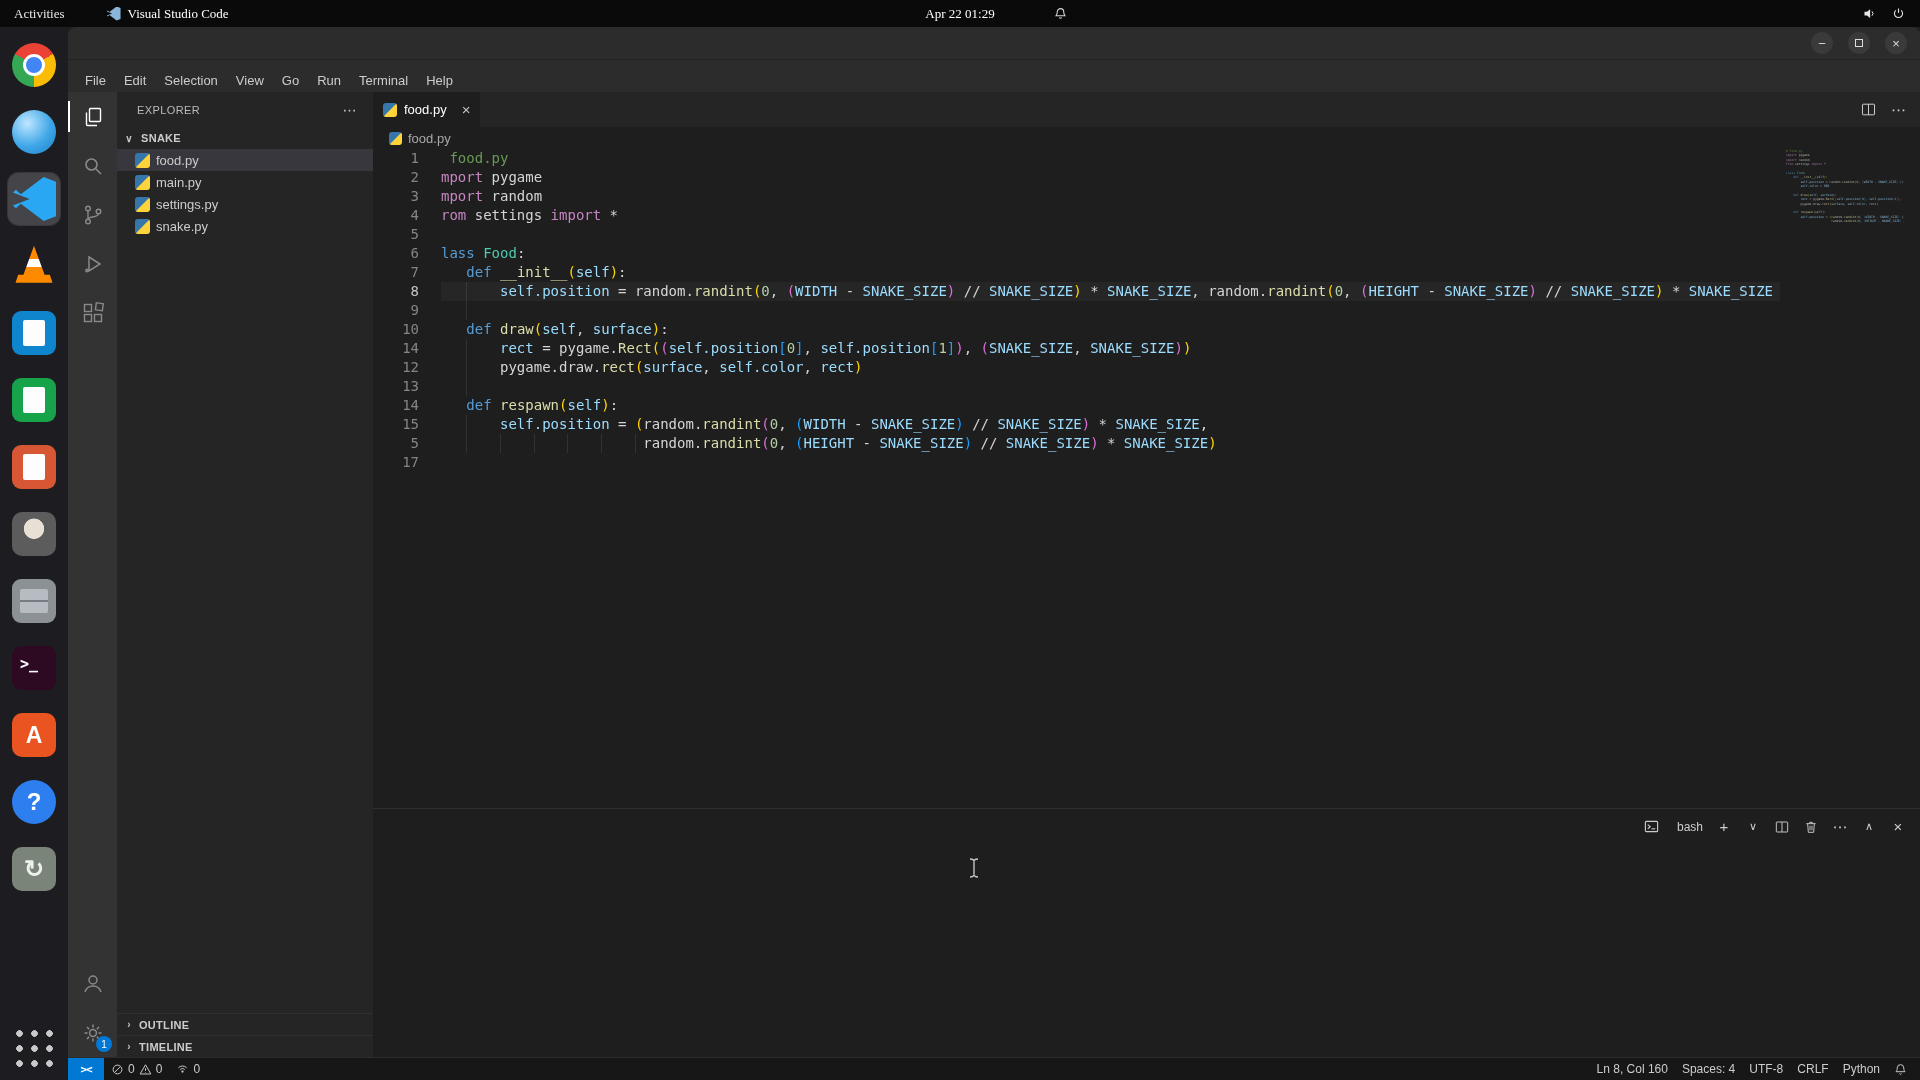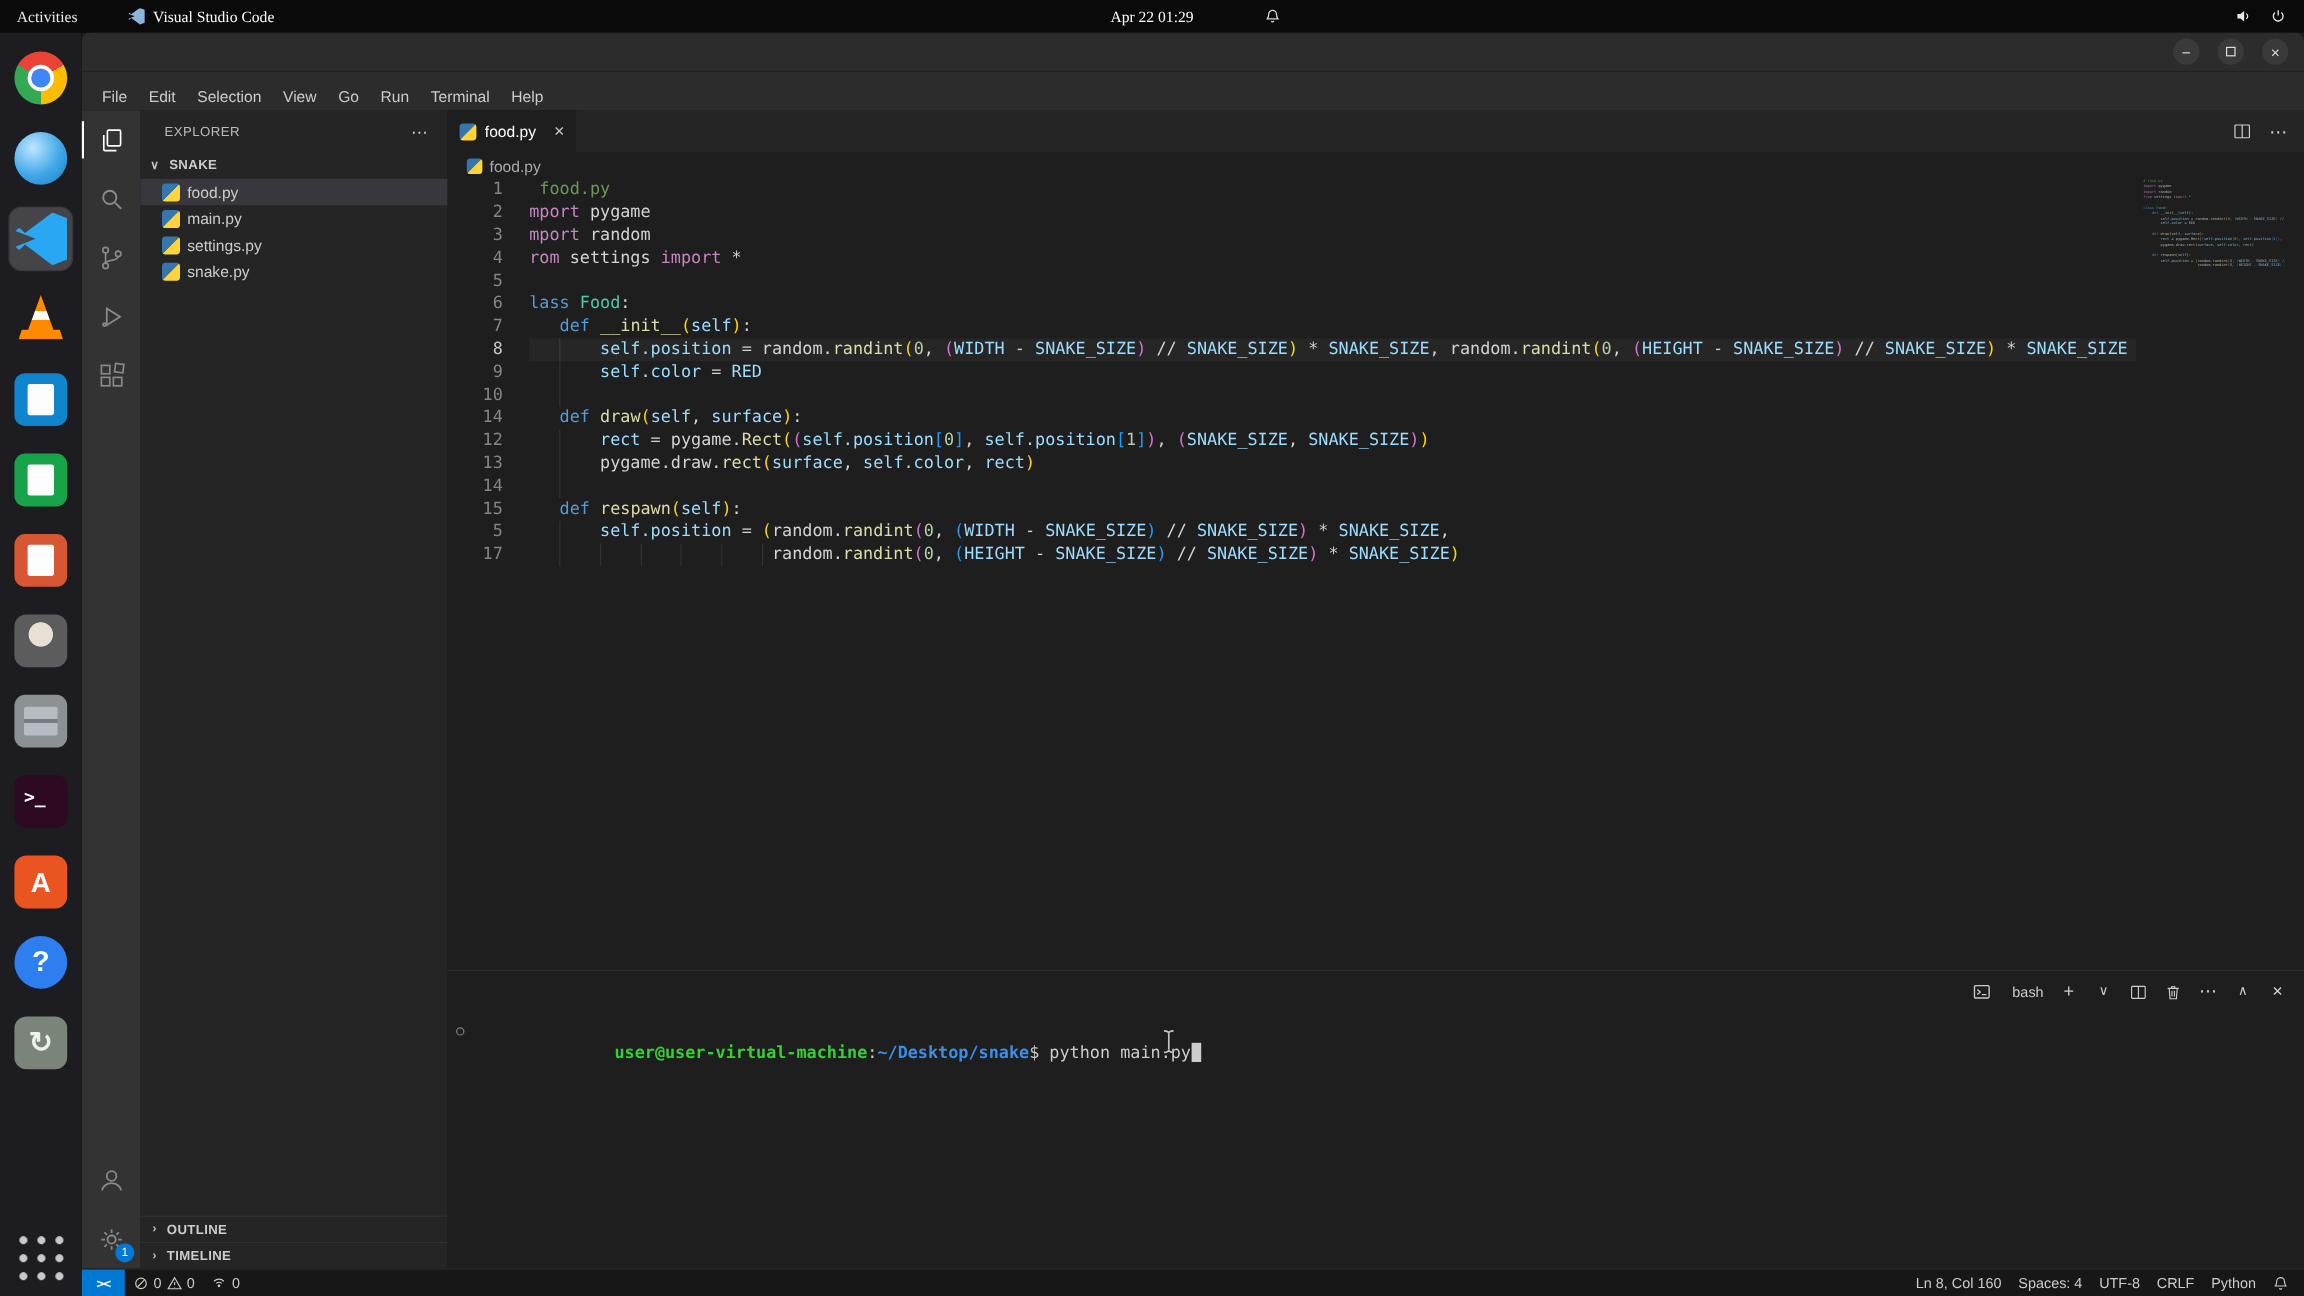--- a/index.html
+++ b/index.html
@@ -396,21 +396,20 @@
             <div id="code-viewport">
               <div id="code-lines">
                   <div class="code-line"><span style="color: rgb(106, 153, 85);"># food.py</span></div>
                   <div class="code-line"><span style="color: rgb(197, 134, 192);">import</span><span style="color: rgb(212, 212, 212);"> pygame</span></div>
                   <div class="code-line"><span style="color: rgb(197, 134, 192);">import</span><span style="color: rgb(212, 212, 212);"> random</span></div>
                   <div class="code-line"><span style="color: rgb(197, 134, 192);">from</span><span style="color: rgb(212, 212, 212);"> settings </span><span style="color: rgb(197, 134, 192);">import</span><span style="color: rgb(212, 212, 212);"> *</span></div>
                   <div class="code-line"></div>
                   <div class="code-line"><span style="color: rgb(86, 156, 214);">class</span><span style="color: rgb(212, 212, 212);"> </span><span style="color: rgb(78, 201, 176);">Food</span><span style="color: rgb(212, 212, 212);">:</span></div>
                   <div class="code-line"><span style="color: rgb(212, 212, 212);">    </span><span style="color: rgb(86, 156, 214);">def</span><span style="color: rgb(212, 212, 212);"> </span><span style="color: rgb(220, 220, 170);">__init__</span><span style="color: rgb(255, 215, 0);">(</span><span style="color: rgb(156, 220, 254);">self</span><span style="color: rgb(255, 215, 0);">)</span><span style="color: rgb(212, 212, 212);">:</span></div>
                   <div class="code-line current"><span class="indent-guide" style="left: 4ch;"></span><span style="color: rgb(212, 212, 212);">        </span><span style="color: rgb(156, 220, 254);">self.position</span><span style="color: rgb(212, 212, 212);"> = </span><span style="color: rgb(212, 212, 212);">random.</span><span style="color: rgb(220, 220, 170);">randint</span><span style="color: rgb(255, 215, 0);">(</span><span style="color: rgb(181, 206, 168);">0</span><span style="color: rgb(212, 212, 212);">, </span><span style="color: rgb(218, 112, 214);">(</span><span style="color: rgb(156, 220, 254);">WIDTH</span><span style="color: rgb(212, 212, 212);"> - </span><span style="color: rgb(156, 220, 254);">SNAKE_SIZE</span><span style="color: rgb(218, 112, 214);">)</span><span style="color: rgb(212, 212, 212);"> // </span><span style="color: rgb(156, 220, 254);">SNAKE_SIZE</span><span style="color: rgb(255, 215, 0);">)</span><span style="color: rgb(212, 212, 212);"> * </span><span style="color: rgb(156, 220, 254);">SNAKE_SIZE</span><span style="color: rgb(212, 212, 212);">, </span><span style="color: rgb(212, 212, 212);">random.</span><span style="color: rgb(220, 220, 170);">randint</span><span style="color: rgb(255, 215, 0);">(</span><span style="color: rgb(181, 206, 168);">0</span><span style="color: rgb(212, 212, 212);">, </span><span style="color: rgb(218, 112, 214);">(</span><span style="color: rgb(156, 220, 254);">HEIGHT</span><span style="color: rgb(212, 212, 212);"> - </span><span style="color: rgb(156, 220, 254);">SNAKE_SIZE</span><span style="color: rgb(218, 112, 214);">)</span><span style="color: rgb(212, 212, 212);"> // </span><span style="color: rgb(156, 220, 254);">SNAKE_SIZE</span><span style="color: rgb(255, 215, 0);">)</span><span style="color: rgb(212, 212, 212);"> * </span><span style="color: rgb(156, 220, 254);">SNAKE_SIZE</span></div>
-                  <div class="code-line"><span class="indent-guide" style="left: 4ch;"></span><span style="color: rgb(212, 212, 212);">        </span><span style="color: rgb(156, 220, 254);">self.color</span><span style="color: rgb(212, 212, 212);"> = </span><span style="color: rgb(156, 220, 254);">RED</span></div>
                   <div class="code-line"><span class="indent-guide" style="left: 4ch;"></span></div>
                   <div class="code-line"><span style="color: rgb(212, 212, 212);">    </span><span style="color: rgb(86, 156, 214);">def</span><span style="color: rgb(212, 212, 212);"> </span><span style="color: rgb(220, 220, 170);">draw</span><span style="color: rgb(255, 215, 0);">(</span><span style="color: rgb(156, 220, 254);">self</span><span style="color: rgb(212, 212, 212);">, </span><span style="color: rgb(156, 220, 254);">surface</span><span style="color: rgb(255, 215, 0);">)</span><span style="color: rgb(212, 212, 212);">:</span></div>
                   <div class="code-line"><span class="indent-guide" style="left: 4ch;"></span><span style="color: rgb(212, 212, 212);">        </span><span style="color: rgb(156, 220, 254);">rect</span><span style="color: rgb(212, 212, 212);"> = </span><span style="color: rgb(212, 212, 212);">pygame.</span><span style="color: rgb(220, 220, 170);">Rect</span><span style="color: rgb(255, 215, 0);">(</span><span style="color: rgb(218, 112, 214);">(</span><span style="color: rgb(156, 220, 254);">self.position</span><span style="color: rgb(23, 159, 255);">[</span><span style="color: rgb(181, 206, 168);">0</span><span style="color: rgb(23, 159, 255);">]</span><span style="color: rgb(212, 212, 212);">, </span><span style="color: rgb(156, 220, 254);">self.position</span><span style="color: rgb(23, 159, 255);">[</span><span style="color: rgb(181, 206, 168);">1</span><span style="color: rgb(23, 159, 255);">]</span><span style="color: rgb(218, 112, 214);">)</span><span style="color: rgb(212, 212, 212);">, </span><span style="color: rgb(218, 112, 214);">(</span><span style="color: rgb(156, 220, 254);">SNAKE_SIZE</span><span style="color: rgb(212, 212, 212);">, </span><span style="color: rgb(156, 220, 254);">SNAKE_SIZE</span><span style="color: rgb(218, 112, 214);">)</span><span style="color: rgb(255, 215, 0);">)</span></div>
                   <div class="code-line"><span class="indent-guide" style="left: 4ch;"></span><span style="color: rgb(212, 212, 212);">        </span><span style="color: rgb(212, 212, 212);">pygame.draw.</span><span style="color: rgb(220, 220, 170);">rect</span><span style="color: rgb(255, 215, 0);">(</span><span style="color: rgb(156, 220, 254);">surface</span><span style="color: rgb(212, 212, 212);">, </span><span style="color: rgb(156, 220, 254);">self.color</span><span style="color: rgb(212, 212, 212);">, </span><span style="color: rgb(156, 220, 254);">rect</span><span style="color: rgb(255, 215, 0);">)</span></div>
                   <div class="code-line"><span class="indent-guide" style="left: 4ch;"></span></div>
                   <div class="code-line"><span style="color: rgb(212, 212, 212);">    </span><span style="color: rgb(86, 156, 214);">def</span><span style="color: rgb(212, 212, 212);"> </span><span style="color: rgb(220, 220, 170);">respawn</span><span style="color: rgb(255, 215, 0);">(</span><span style="color: rgb(156, 220, 254);">self</span><span style="color: rgb(255, 215, 0);">)</span><span style="color: rgb(212, 212, 212);">:</span></div>
                   <div class="code-line"><span class="indent-guide" style="left: 4ch;"></span><span style="color: rgb(212, 212, 212);">        </span><span style="color: rgb(156, 220, 254);">self.position</span><span style="color: rgb(212, 212, 212);"> = </span><span style="color: rgb(255, 215, 0);">(</span><span style="color: rgb(212, 212, 212);">random.</span><span style="color: rgb(220, 220, 170);">randint</span><span style="color: rgb(218, 112, 214);">(</span><span style="color: rgb(181, 206, 168);">0</span><span style="color: rgb(212, 212, 212);">, </span><span style="color: rgb(23, 159, 255);">(</span><span style="color: rgb(156, 220, 254);">WIDTH</span><span style="color: rgb(212, 212, 212);"> - </span><span style="color: rgb(156, 220, 254);">SNAKE_SIZE</span><span style="color: rgb(23, 159, 255);">)</span><span style="color: rgb(212, 212, 212);"> // </span><span style="color: rgb(156, 220, 254);">SNAKE_SIZE</span><span style="color: rgb(218, 112, 214);">)</span><span style="color: rgb(212, 212, 212);"> * </span><span style="color: rgb(156, 220, 254);">SNAKE_SIZE</span><span style="color: rgb(212, 212, 212);">,</span></div>
                   <div class="code-line"><span class="indent-guide" style="left: 4ch;"></span><span class="indent-guide" style="left: 8ch;"></span><span class="indent-guide" style="left: 12ch;"></span><span class="indent-guide" style="left: 16ch;"></span><span class="indent-guide" style="left: 20ch;"></span><span class="indent-guide" style="left: 24ch;"></span><span style="color: rgb(212, 212, 212);">                         </span><span style="color: rgb(212, 212, 212);">random.</span><span style="color: rgb(220, 220, 170);">randint</span><span style="color: rgb(218, 112, 214);">(</span><span style="color: rgb(181, 206, 168);">0</span><span style="color: rgb(212, 212, 212);">, </span><span style="color: rgb(23, 159, 255);">(</span><span style="color: rgb(156, 220, 254);">HEIGHT</span><span style="color: rgb(212, 212, 212);"> - </span><span style="color: rgb(156, 220, 254);">SNAKE_SIZE</span><span style="color: rgb(23, 159, 255);">)</span><span style="color: rgb(212, 212, 212);"> // </span><span style="color: rgb(156, 220, 254);">SNAKE_SIZE</span><span style="color: rgb(218, 112, 214);">)</span><span style="color: rgb(212, 212, 212);"> * </span><span style="color: rgb(156, 220, 254);">SNAKE_SIZE</span><span style="color: rgb(255, 215, 0);">)</span></div>
                 </div>
             </div>
@@ -461,25 +460,20 @@
                 <svg viewBox="0 0 24 24" fill="none" stroke="currentColor" stroke-width="1.4">
                   <path d="M5 7h14M10 7V5h4v2M7 7l1 13h8l1-13"></path>
                     <path d="M10.5 10v7M13.5 10v7"></path>
                 </svg>
               </span>
               <span class="pa-btn">⋯</span>
               <span class="pa-btn sm">∧</span>
               <span class="pa-btn">×</span>
             </div>
           </div>
-          <div id="terminal-body">
-            <div class="term-line">
-              <span class="term-deco"></span><span class="t-user">user@user-virtual-machine</span><span>:</span><span class="t-path">~/Desktop/snake</span><span>$</span><span> python main.py</span><span class="t-cursor"></span>
-            </div>
-          </div>
         </div>
 
       </div>
     </div>
 
     <div id="statusbar">
       <div class="sb-remote">
         <span class="remote-glyph">&gt;&lt;</span>
       </div>
       <div class="sb-item">

